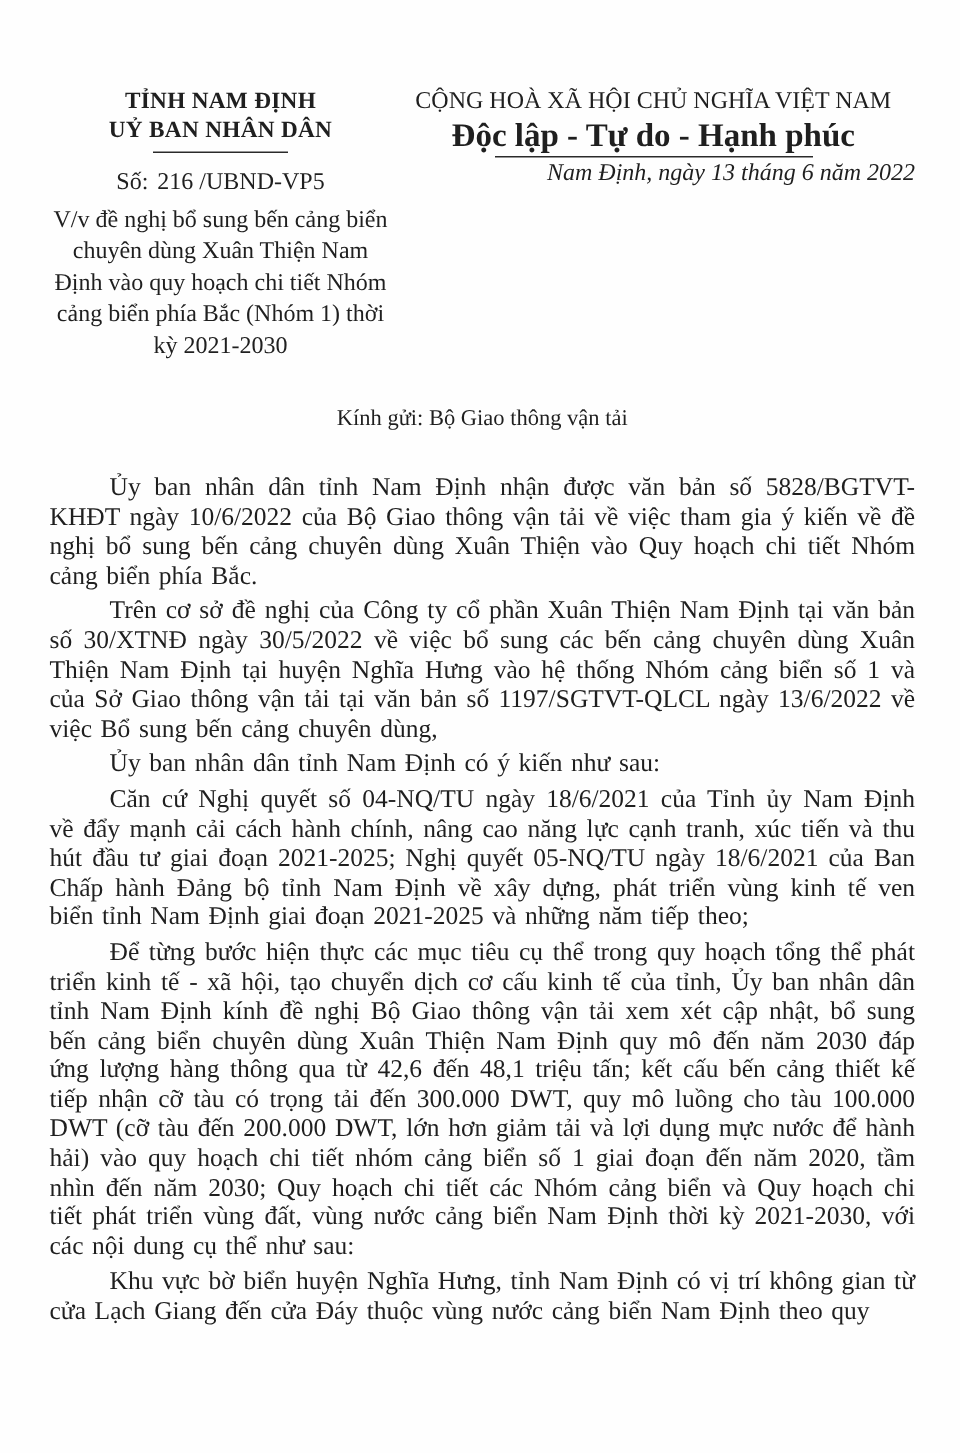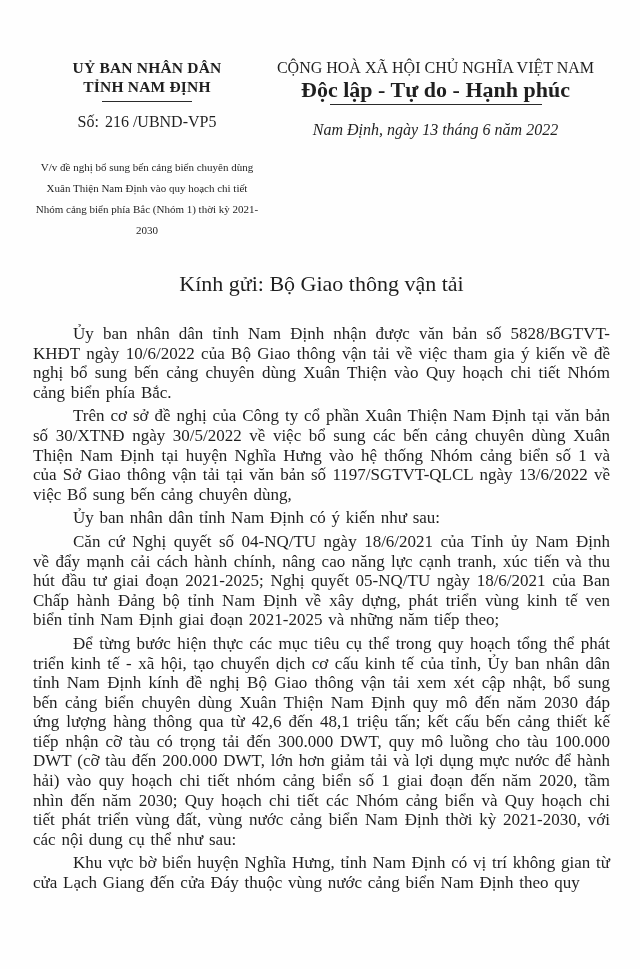--- a/index.html
+++ b/index.html
@@ -32,22 +32,22 @@
     border-bottom: 1.5px solid #2a2a2a;
     margin: 5px auto 0 auto;
   }
   .doc-number {
     margin-top: 11px;
     font-size: 16px;
     white-space: nowrap;
   }
   .doc-number .num-value { padding-left: 6px; }
   .subject {
-    margin-top: 26px;
-    font-size: 11px;
+    margin-top: 5px;
+    font-size: 16px;
     line-height: 21px;
     text-align: center;
   }
 
   .national-title {
     font-weight: normal;
     font-size: 16px;
     line-height: 19px;
     white-space: nowrap;
   }
@@ -56,31 +56,32 @@
     font-size: 22px;
     line-height: 22px;
     margin-top: 2px;
   }
   .rule-right {
     width: 212px; height: 0;
     border-bottom: 1.5px solid #2a2a2a;
     margin: 3px auto 0 auto;
   }
   .place-date {
-    margin-top: 16px;
+    margin-top: 2px;
     font-style: italic;
     font-size: 16px;
     white-space: nowrap;
+    text-align: right;
   }
 
   
   .salutation {
     margin-top: 30px;
     text-align: center;
-    font-size: 22px;
+    font-size: 15px;
   }
   .body-text { margin-top: 27px; }
   .body-text p {
     font-size: 17px;
     line-height: 19.6px;
     text-align: justify;
     text-indent: 40px;
     margin-bottom: 4px;
     word-spacing: 1.5px;
   }
@@ -92,22 +93,22 @@
   }
 </style>
 </head>
 <body>
 
 <div class="page">
 
   <div class="header">
 
     <div class="header-left">
+      <div class="org-line">TỈNH NAM ĐỊNH</div>
       <div class="org-line">UỶ BAN NHÂN DÂN</div>
-      <div class="org-line">TỈNH NAM ĐỊNH</div>
       <div class="rule-left"></div>
       <div class="doc-number">
         <span>Số:</span><span class="num-value">216 /UBND-VP5</span>
       </div>
       <div class="subject">V/v đề nghị bổ sung bến cảng biển chuyên dùng Xuân Thiện Nam Định vào quy hoạch chi tiết Nhóm cảng biển phía Bắc (Nhóm 1) thời kỳ 2021-2030</div>
     </div>
 
     <div class="header-right">
       <div class="national-title">CỘNG HOÀ XÃ HỘI CHỦ NGHĨA VIỆT NAM</div>
       <div class="motto">Độc lập - Tự do - Hạnh phúc</div>

